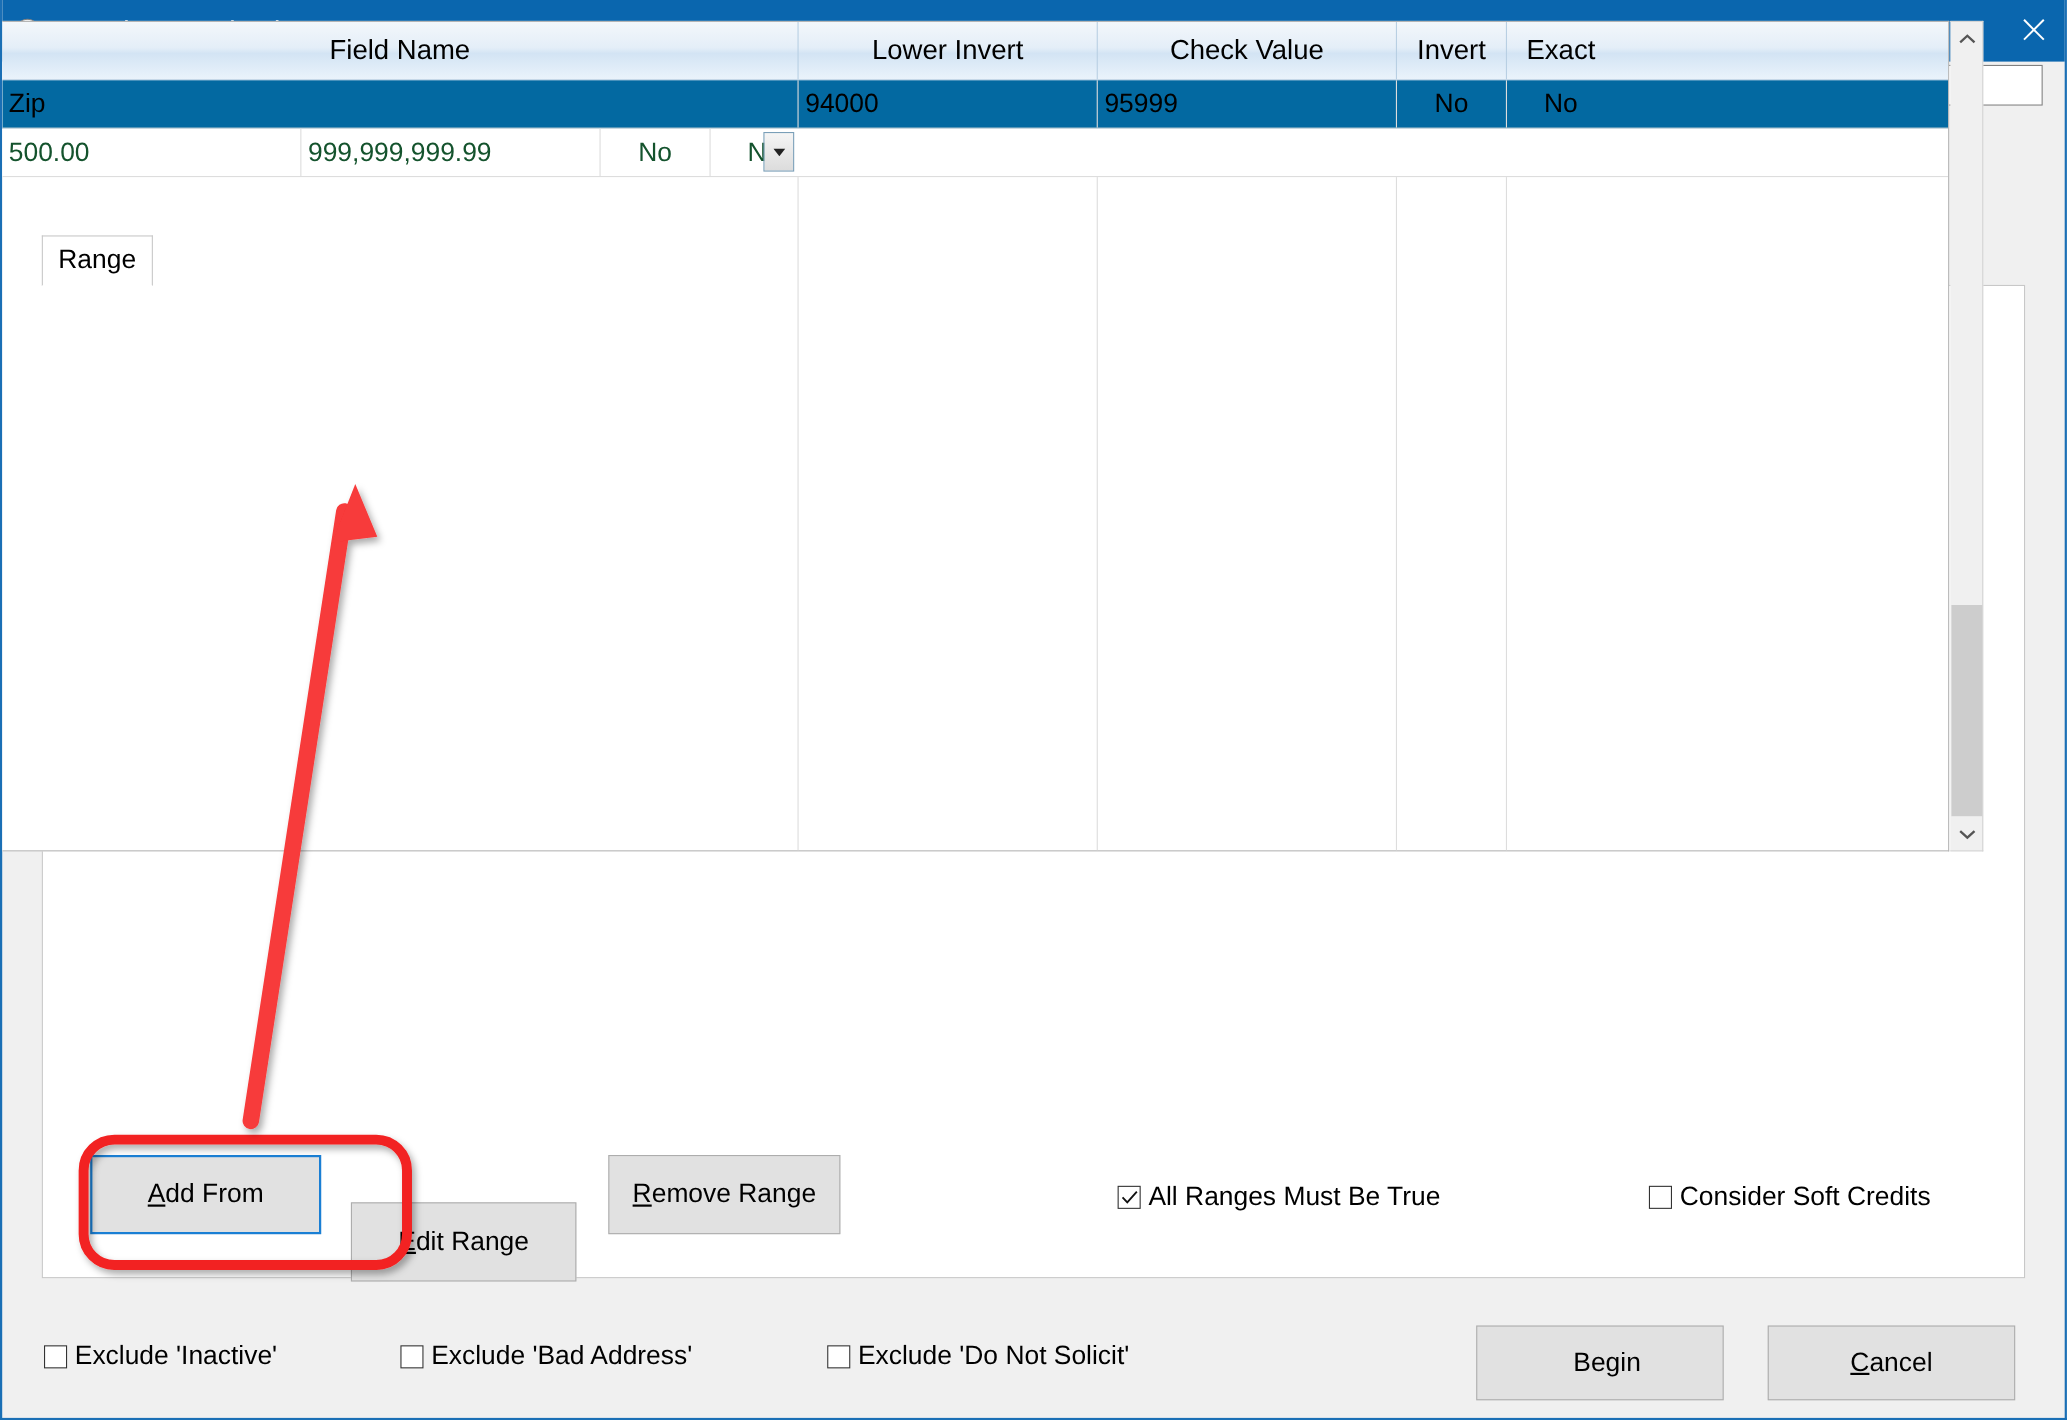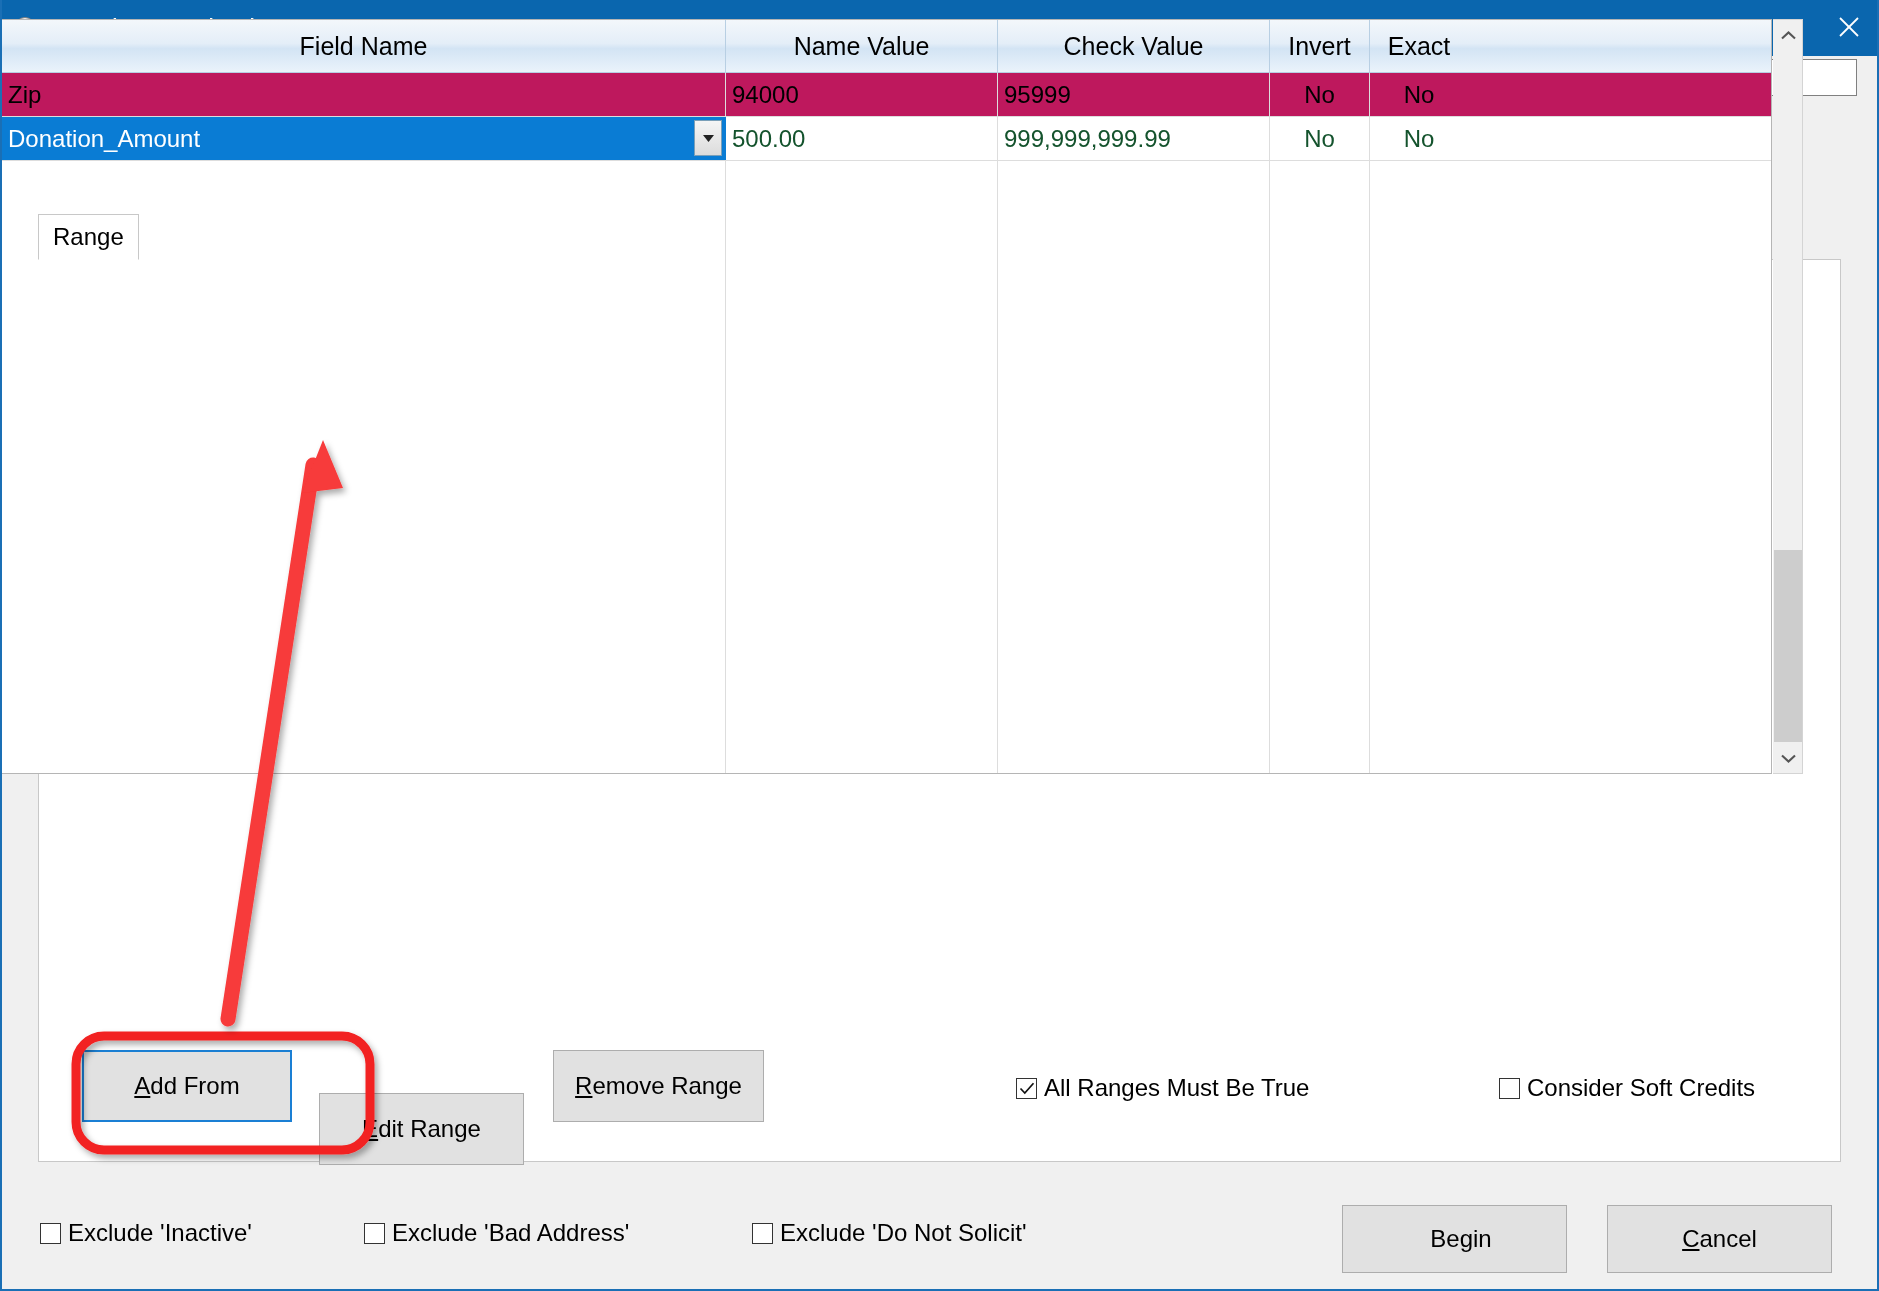--- a/index.html
+++ b/index.html
@@ -329,44 +329,43 @@
     <div class="tab">Pre-Defined</div>
     <div class="tab">User-Defined</div>
   </div>
 
   <div id="tabpanel"></div>
 
   <div id="grid">
 
     <div id="gridhdr">
       <div class="hc" style="width:724px">Field Name</div>
-      <div class="hc" style="width:272px">Name Value</div>
+      <div class="hc" style="width:272px">Lower Invert</div>
       <div class="hc" style="width:272px">Check Value</div>
       <div class="hc" style="width:100px">Invert</div>
       <div class="hc" style="width:98px;border-right:none">Exact</div>
     </div>
 
     <div id="gridfill">
       <div class="fcol" style="width:724px"></div>
       <div class="fcol" style="width:272px"></div>
       <div class="fcol" style="width:272px"></div>
       <div class="fcol" style="width:100px"></div>
       <div class="fcol" style="width:98px;border-right:none"></div>
     </div>
 
-    <div class="row" style="position:relative;z-index:2;background:#be185d">
+    <div class="row" style="position:relative;z-index:2;background:#0369a1">
       <div class="c fieldname" style="width:724px">Zip</div>
       <div class="c" style="width:272px">94000</div>
       <div class="c" style="width:272px">95999</div>
       <div class="c center" style="width:100px">No</div>
       <div class="c center" style="width:98px;border-right:none">No</div>
     </div>
 
     <div class="row selected" style="position:relative;z-index:2;background:#fff">
-      <div class="c fieldname" style="width:724px">Donation_Amount</div>
       <div class="cellcombo" style="left:692px;top:3px">
         <svg width="11" height="7" viewBox="0 0 11 7">
             <polygon points="0,0 11,0 5.5,7" fill="#222"></polygon>
           </svg>
       </div>
       <div class="c" style="width:272px">500.00</div>
       <div class="c" style="width:272px">999,999,999.99</div>
       <div class="c center" style="width:100px">No</div>
       <div class="c center" style="width:98px;border-right:none">No</div>
     </div>

